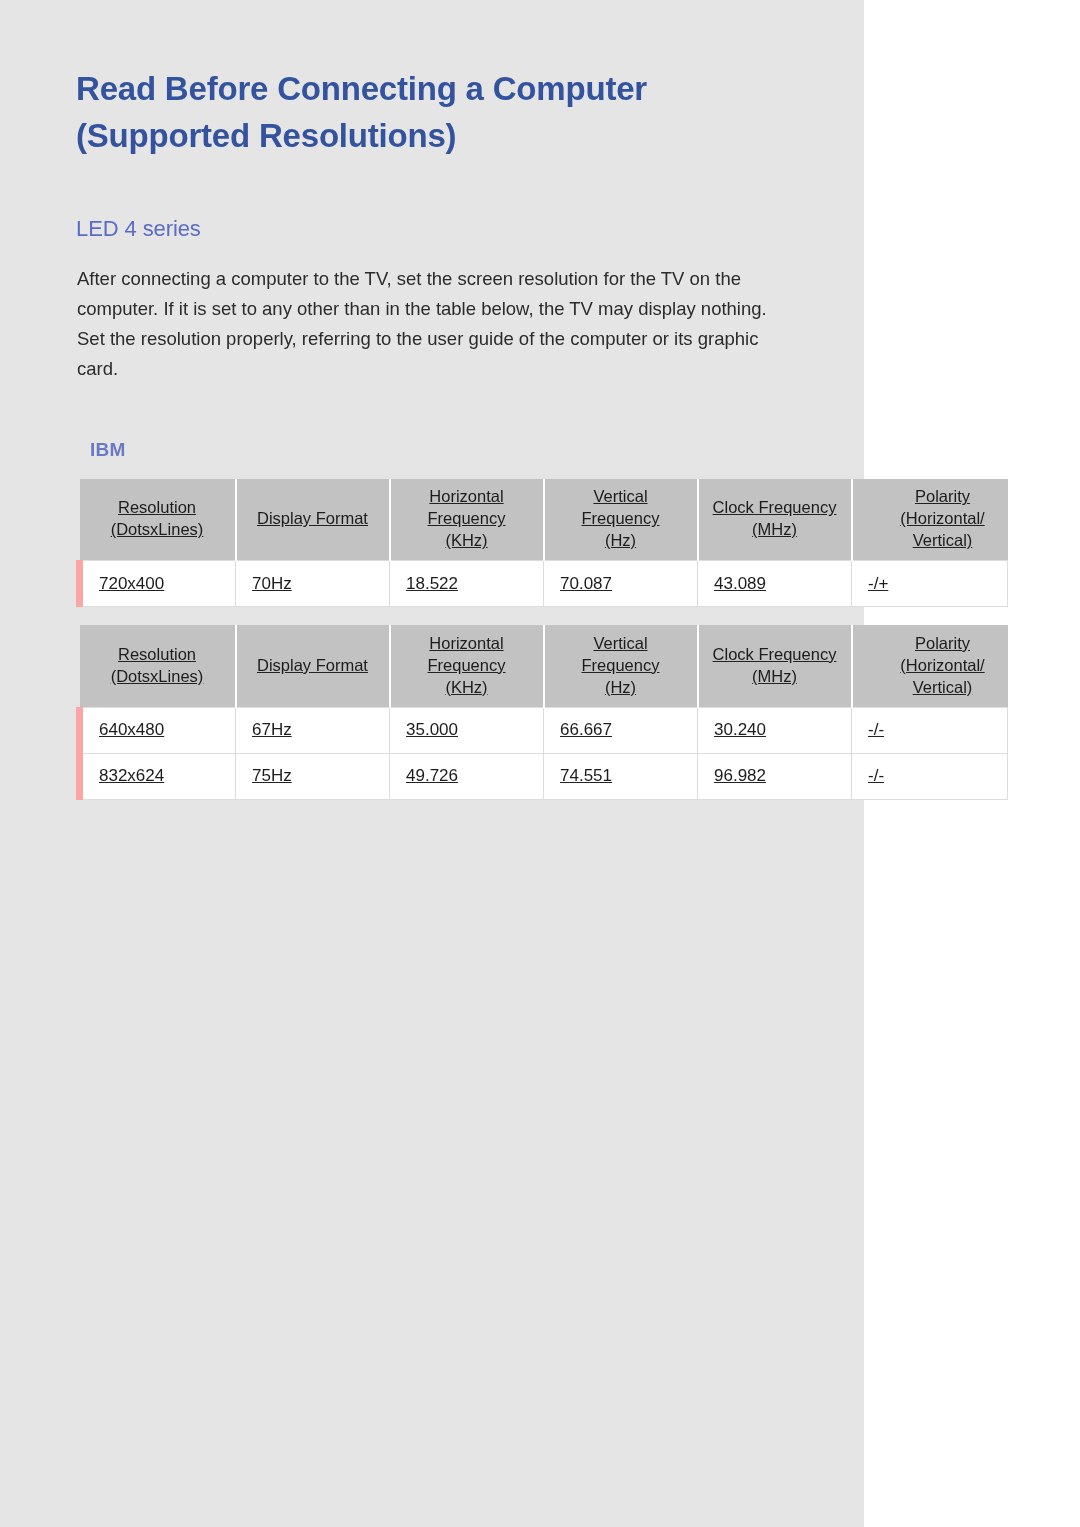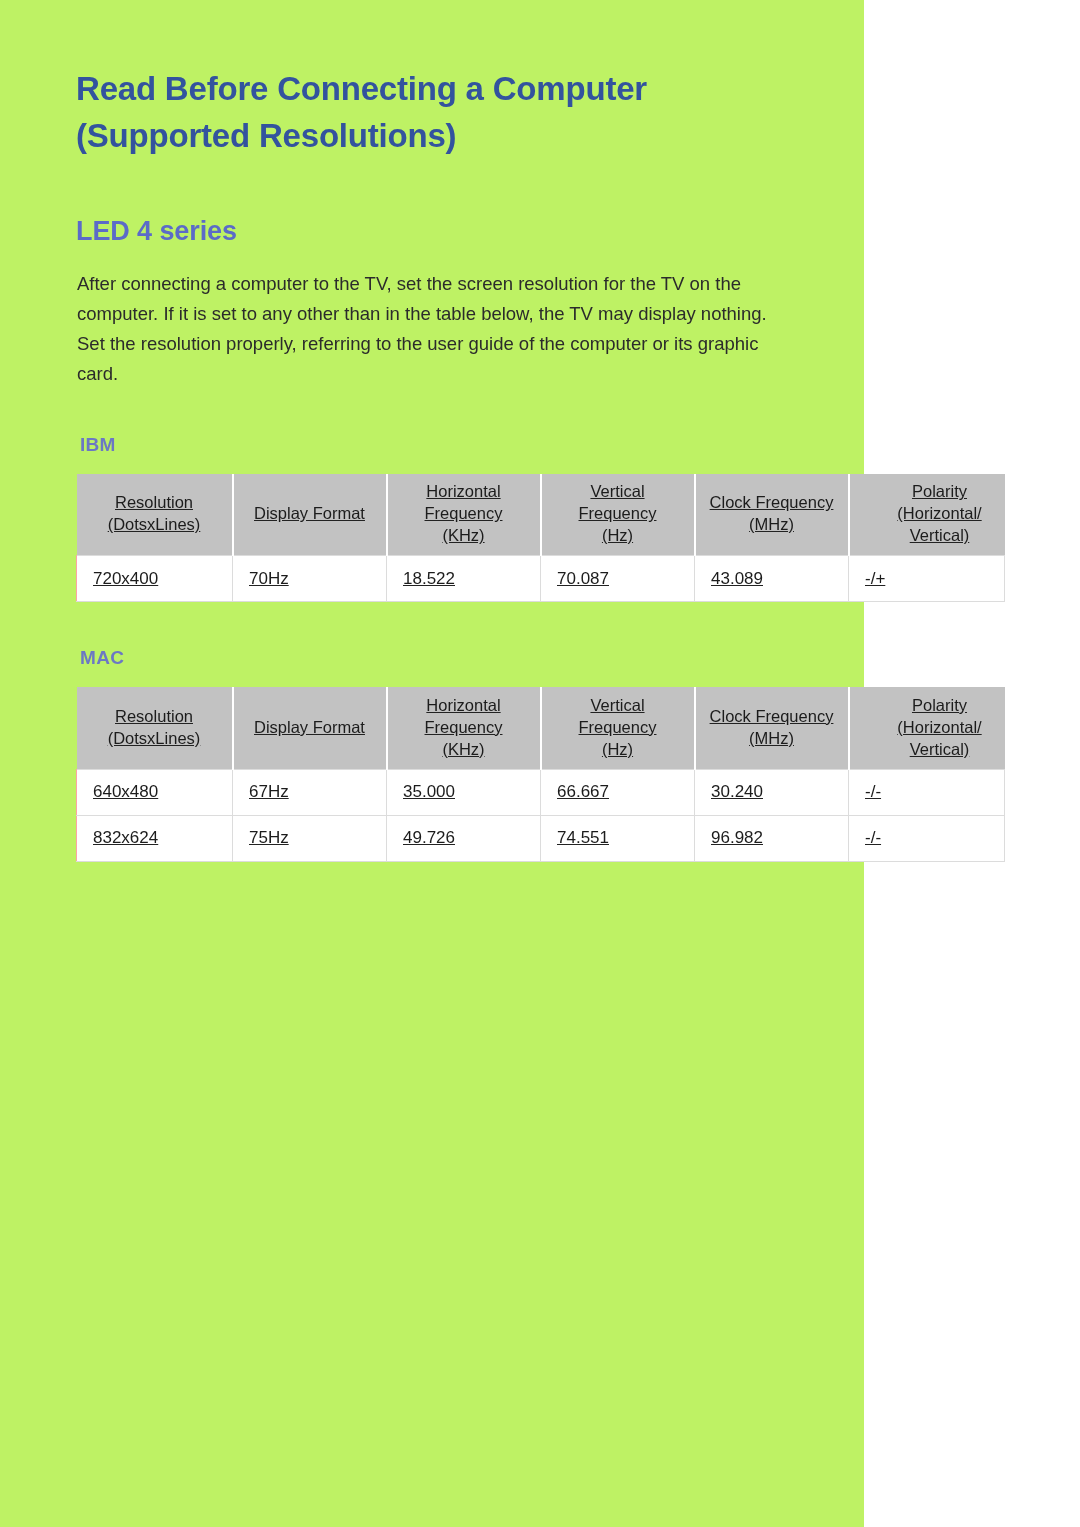--- a/index.html
+++ b/index.html
@@ -11,52 +11,52 @@
     width: 1080px;
     height: 1527px;
     font-family: "Liberation Sans", sans-serif;
     color: #222222;
     overflow: hidden;
   }
   .page {
     position: relative;
     width: 864px;
     height: 1527px;
-    background: #bef264;
+    background: #e5e5e5;
     box-sizing: border-box;
     padding: 0 76px;
   }
   .doc-title {
     margin: 0;
     padding-top: 66px;
     font-size: 33px;
     font-weight: bold;
     line-height: 1.42;
     color: #33539e;
     letter-spacing: -0.2px;
     max-width: 830px;
   }
   .section-heading {
     margin: 0;
     padding-top: 56px;
-    font-size: 27px;
-    font-weight: bold;
+    font-size: 22px;
+    font-weight: normal;
     color: #5b6bc8;
     letter-spacing: -0.1px;
   }
   .body-paragraph {
     margin: 1px;
     padding-top: 21px;
     font-size: 18.5px;
     line-height: 1.62;
     color: #2b2b2b;
     max-width: 930px;
   }
   .table-label {
-    margin: 4px;
+    margin: 14px;
     padding-top: 41px;
     font-size: 19px;
     font-weight: bold;
     color: #6b78c4;
     letter-spacing: 0.3px;
   }
   table.spec-table {
     margin-top: 18px;
     width: 928px;
     border-collapse: collapse;
@@ -93,21 +93,21 @@
     border-top: none;
     box-sizing: border-box;
     text-align: left;
     vertical-align: middle;
     white-space: nowrap;
   }
   table.spec-table tbody tr:first-child td {
     border-top: 1px solid #dcdcdc;
   }
   table.spec-table td:first-child {
-    border-left: 1px solid #fca5a5;
+    border-left: 7px solid #fca5a5;
   }
   .col-res   { width: 156px; }
   .col-fmt   { width: 154px; }
   .col-hfreq { width: 154px; }
   .col-vfreq { width: 154px; }
   .col-clock { width: 154px; }
   .col-pol   { width: 156px; }
 </style>
 </head>
 <body>
@@ -166,21 +166,20 @@
         <td>720x400</td>
         <td>70Hz</td>
         <td>18.522</td>
         <td>70.087</td>
         <td>43.089</td>
         <td>-/+</td>
       </tr>
     </tbody>
   </table>
 
-  <h3 class="table-label">MAC</h3>
 
   <table class="spec-table">
     <colgroup>
       <col class="col-res">
         <col class="col-fmt">
         <col class="col-hfreq">
       <col class="col-vfreq">
         <col class="col-clock">
         <col class="col-pol">
     </colgroup>

